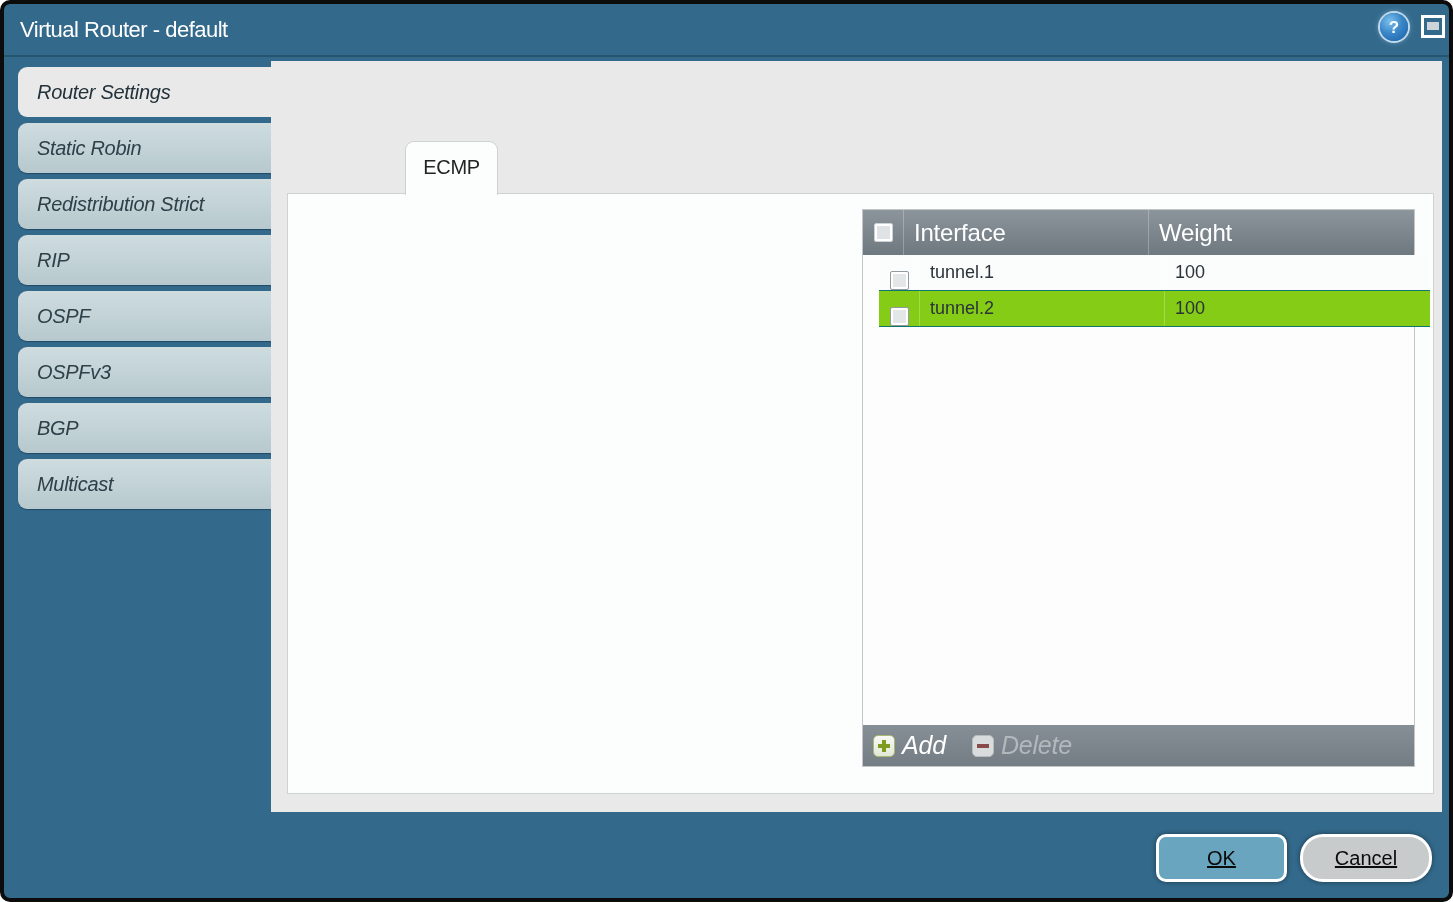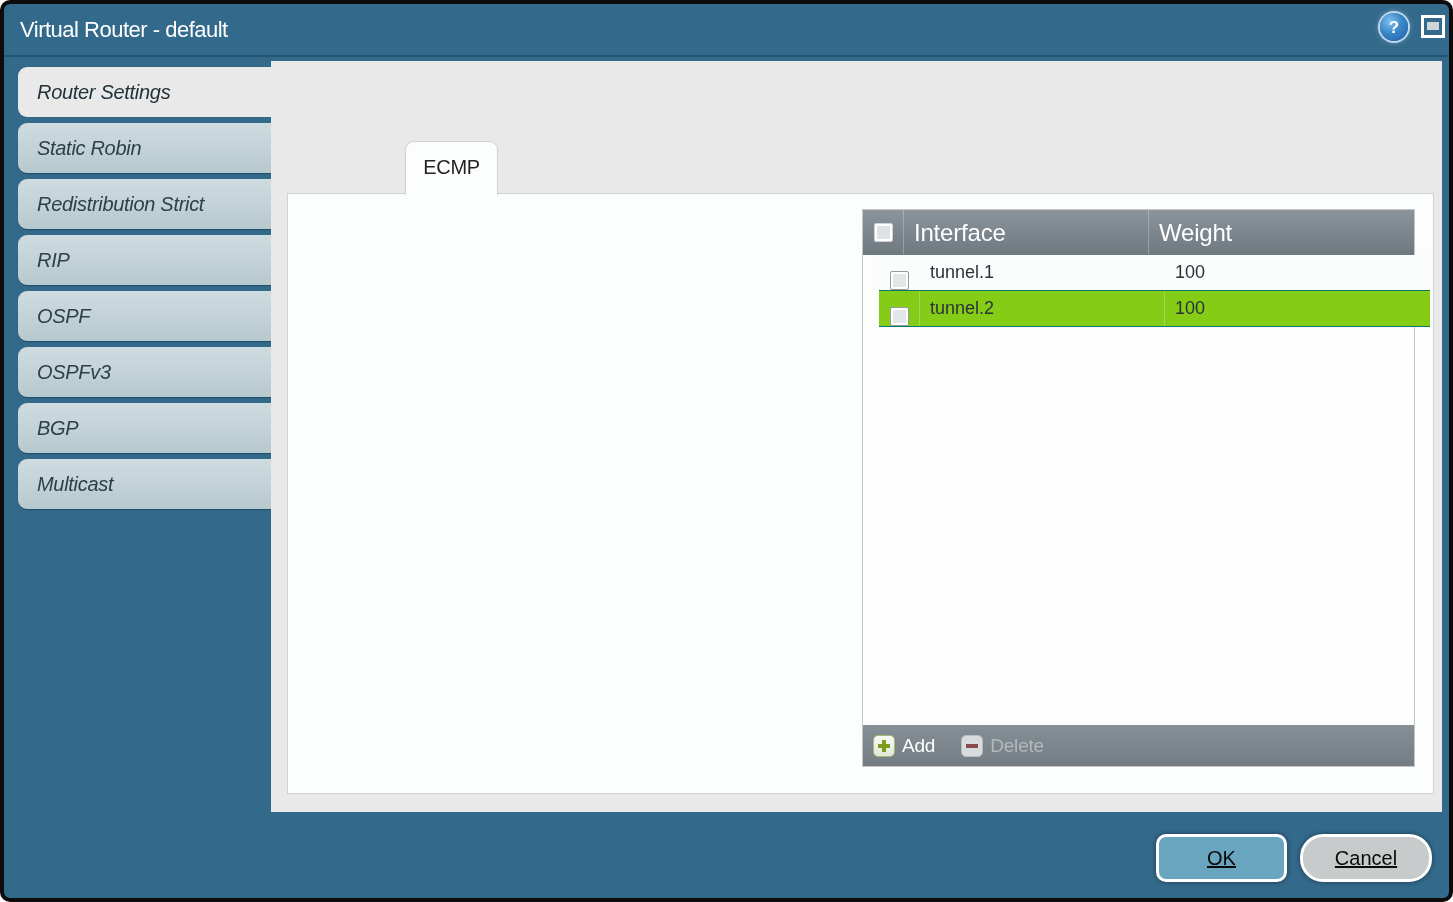--- a/index.html
+++ b/index.html
@@ -194,21 +194,21 @@
   .foot-btn { display:flex; align-items:center; gap:7px; cursor:pointer; }
   .icon-sq {
     position:relative; width:22px; height:22px; border-radius:5px;
   }
   .plus-icon { background:linear-gradient(to bottom,#f7f9f3,#e2e8d6); border:1px solid #aab877; }
   .plus-icon::before, .plus-icon::after { content:""; position:absolute; background:#7d9c20; }
   .plus-icon::before { left:4px; top:8px; width:12px; height:4px; }
   .plus-icon::after  { left:8px; top:4px; width:4px; height:12px; }
   .minus-icon { background:#d9dcdd; border:1px solid #b7bcbf; }
   .minus-icon::before { content:""; position:absolute; left:4px; top:8px; width:12px; height:4px; background:#8a4a4a; }
-  .foot-btn .flabel { font-size:19px; letter-spacing:-0.2px; }
+  .foot-btn .flabel { font-size:25px; letter-spacing:-0.2px;font-style:italic; }
   .add-btn .flabel { color:#ffffff; }
   .delete-btn { cursor:default; }
   .delete-btn .flabel { color:#b2b9bd; }
 
   
   .dlg-btn {
     position:absolute; top:830px; height:48px; border-radius:10px;
     border:3px solid #ffffff; font-size:20px; color:#0b0b0b;
     font-family:"Liberation Sans", sans-serif; cursor:pointer;
     box-shadow:0 0 5px rgba(0,0,0,0.45);

